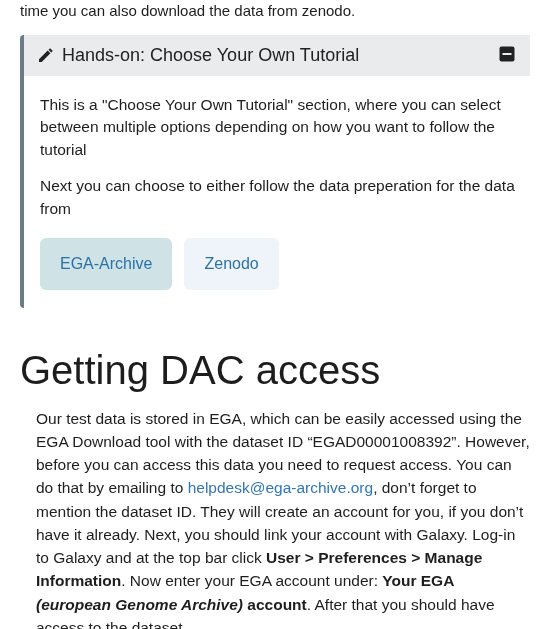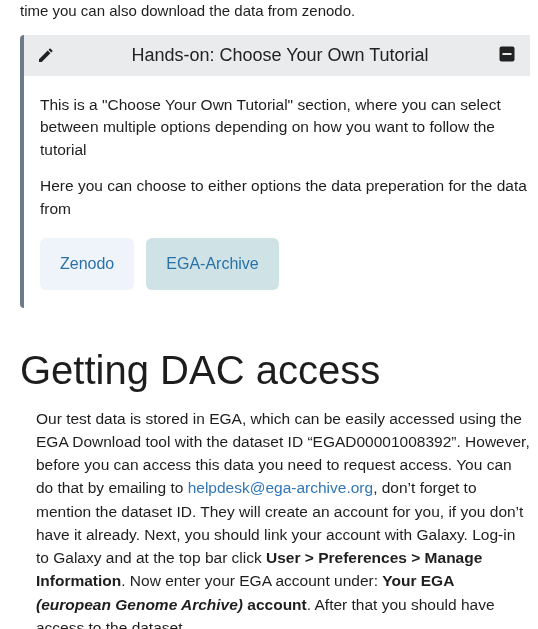--- a/index.html
+++ b/index.html
@@ -33,21 +33,20 @@
     align-items: center;
     font-size: 18px;
     color: #222;
   }
   .hands-on-header .pencil {
     margin-right: 8px;
     flex-shrink: 0;
   }
   .hands-on-header .title {
     flex: 1;
-    text-align: center;
   }
   .hands-on-header .collapse-btn {
     margin-left: auto;
     flex-shrink: 0;
     cursor: pointer;
   }
   .hands-on-body {
     padding: 18px 0 18px 16px;
     font-size: 15.5px;
     line-height: 1.45;
@@ -113,24 +112,24 @@
       <span class="collapse-btn">
         <svg width="18" height="18" viewBox="0 0 18 18">
             <rect x="1.5" y="1.5" width="15" height="15" rx="2" fill="#222"></rect>
             <rect x="4.5" y="8" width="9" height="2" fill="#e9ebed"></rect>
           </svg>
       </span>
     </div>
     <div class="hands-on-body">
       <div>This is a "Choose Your Own Tutorial" section, where you can select between multiple options depending on how you want to follow the tutorial</div>
       <div style="height:14px"></div>
-      <div>Here you can choose to either options the data preperation for the data from</div>
+      <div>Next you can choose to either follow the data preperation for the data from</div>
       <div class="tabs">
+        <div class="tab tab-active">EGA-Archive</div>
         <div class="tab tab-inactive">Zenodo</div>
-        <div class="tab tab-active">EGA-Archive</div>
       </div>
     </div>
   </div>
 
   <h1 class="section-heading">Getting DAC access</h1>
 
   <p class="body-para">
     <span>Our test data is stored in EGA, which can be easily accessed using the EGA Download tool with the dataset ID “EGAD00001008392”. However, before you can access this data you need to request access. You can do that by emailing to </span><a class="link">helpdesk@ega-archive.org</a><span>, don’t forget to mention the dataset ID. They will create an account for you, if you don’t have it already. Next, you should link your account with Galaxy. Log-in to Galaxy and at the top bar click </span><span class="bold">User &gt; Preferences &gt; Manage Information</span><span>. Now enter your EGA account under: </span><span class="bold">Your EGA </span><span class="bold ital">(european Genome Archive)</span><span class="bold"> account</span><span>. After that you should have access to the dataset.</span>
   </p>
 

